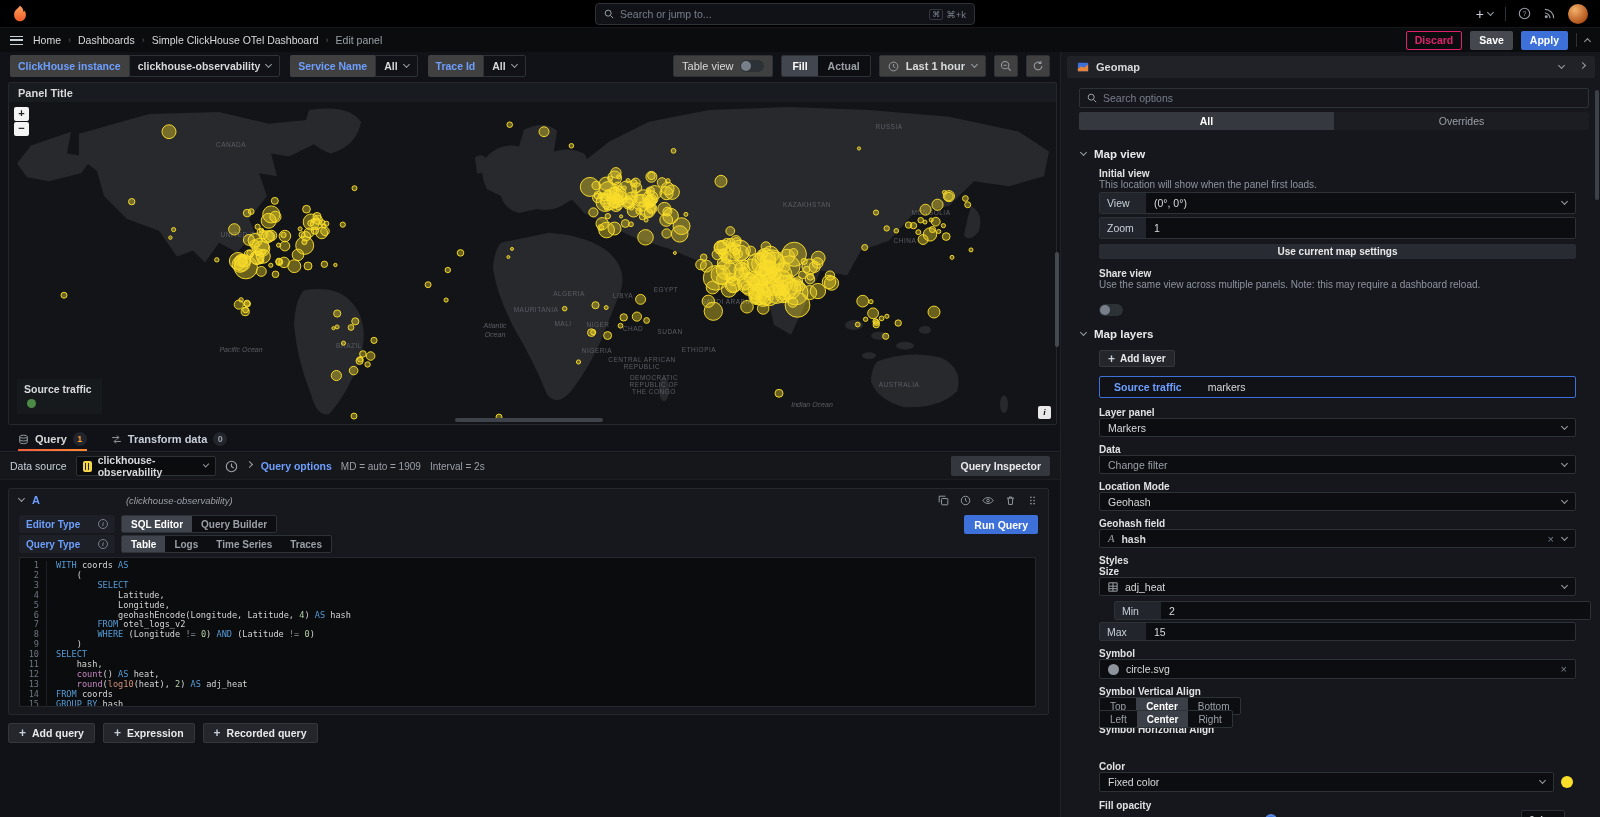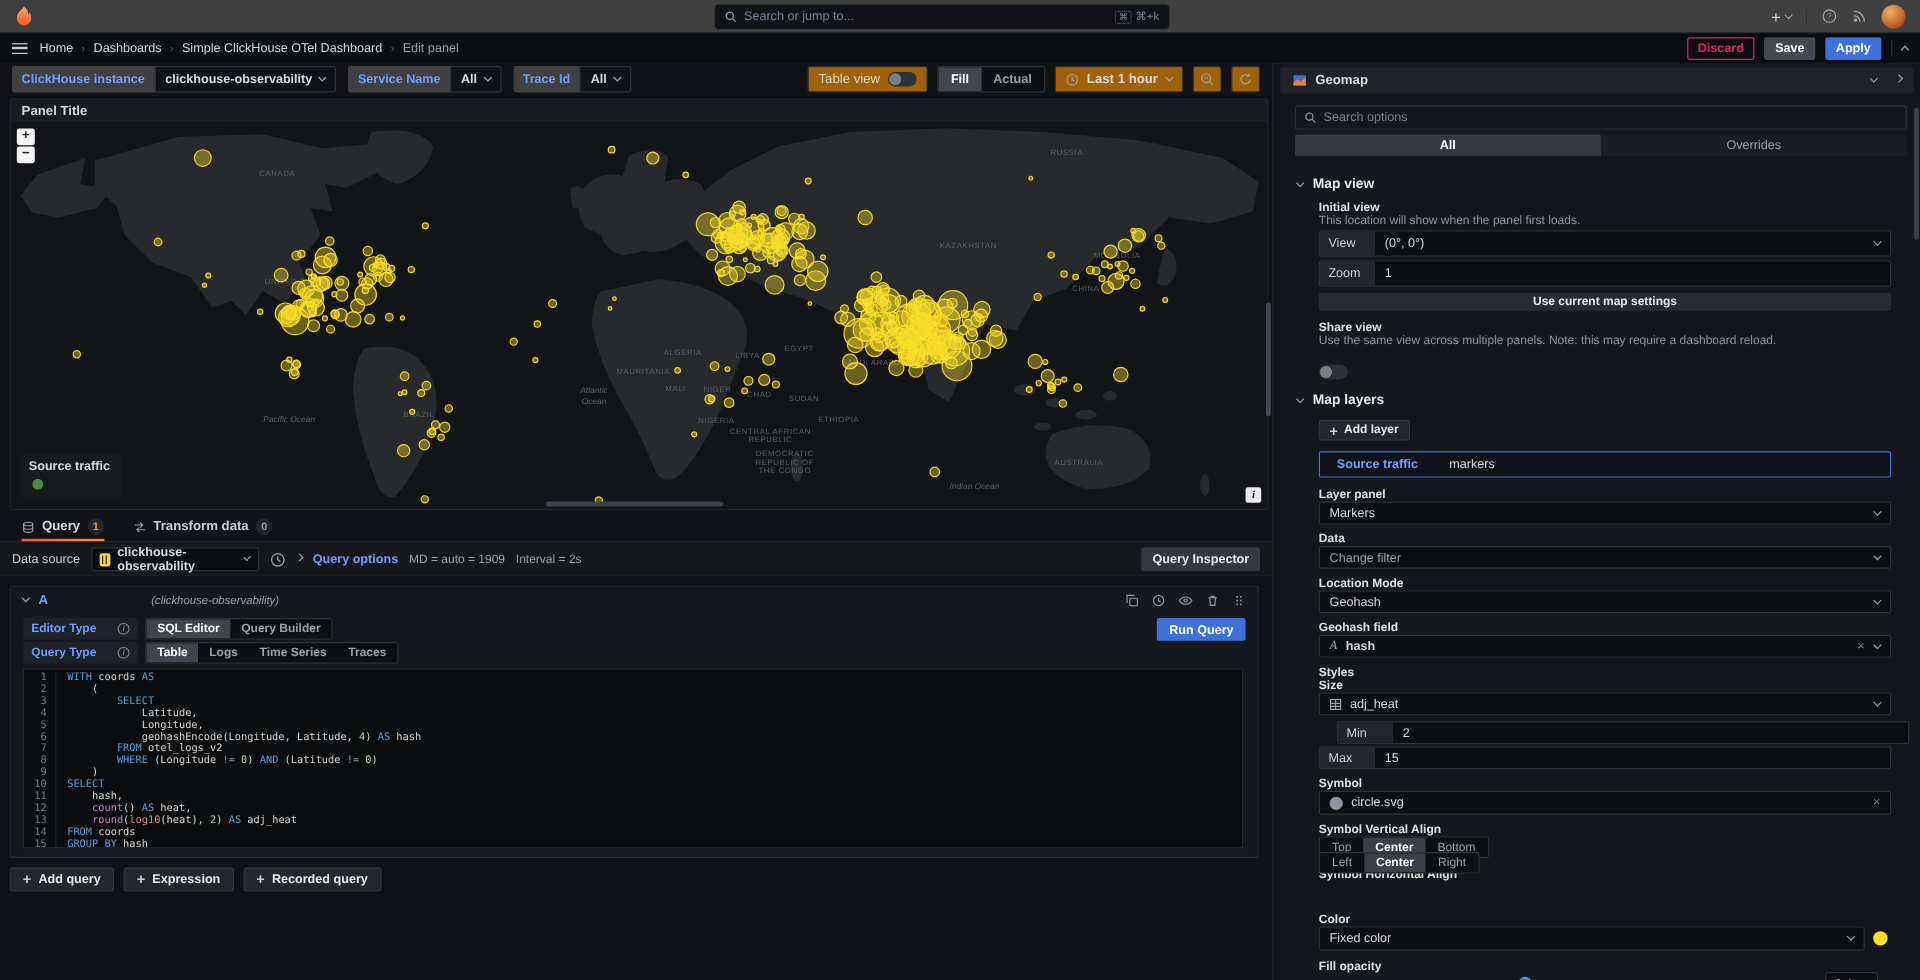--- a/index.html
+++ b/index.html
@@ -1,20 +1,20 @@
 <!DOCTYPE html>
 <html><head>
 <meta charset="utf-8">
 <style>
   html,body{margin:0;padding:0;background:#000;}
   *{box-sizing:border-box;}
   .app{position:relative;width:1600px;height:817px;background:#111217;color:#d8d9da;
        font-family:"Liberation Sans",sans-serif;font-size:11px;overflow:hidden;}
   
-  .topbar{position:absolute;top:0;left:0;right:0;height:28px;background:#404040;
+  .topbar{position:absolute;top:0;left:0;right:0;height:28px;background:#000000;
           border-bottom:1px solid #17181c;display:flex;align-items:center;padding:0 12px;z-index:5;}
   .gflame{width:16px;height:17px;}
   .searchbox{position:absolute;left:595px;top:3px;width:380px;height:22px;background:#111217;
              border:1px solid #2c3235;border-radius:4px;display:flex;align-items:center;padding:0 8px;gap:6px;}
   .ph{color:#787f8a;font-size:10.5px;}
   .kbd{margin-left:auto;color:#787f8a;font-size:9.5px;display:flex;align-items:center;gap:3px;}
   .kbd .kbox{border:1px solid #34373d;border-radius:2px;padding:0 2px;font-size:8px;color:#787f8a;}
   .top-right{margin-left:auto;display:flex;align-items:center;gap:12px;}
   .tdiv{width:1px;height:14px;background:#2c3235;}
   .ic{color:#9aa0a6;display:inline-flex;align-items:center;}
@@ -42,21 +42,21 @@
   .left{position:absolute;left:0;top:0;width:1060px;bottom:0;background:#111217;}
   .sidebar{position:absolute;left:1060px;right:0;top:0;bottom:0;background:#15171c;border-left:1px solid #202227;}
   
   .var-row{position:absolute;top:0;left:0;right:0;height:28px;display:flex;align-items:center;padding:0 10px;gap:10px;}
   .vchip{display:flex;align-items:center;height:22px;}
   .vlabel{background:#404040;color:#6e9fff;font-size:10.5px;font-weight:bold;display:flex;align-items:center;
           padding:0 8px;height:100%;border-radius:2px 0 0 2px;}
   .vvalue{background:#111217;border:1px solid #2c3235;color:#d8d9da;font-size:10.5px;font-weight:bold;
           display:flex;align-items:center;gap:6px;padding:0 8px;height:100%;border-radius:0 2px 2px 0;}
   .view-ctrls{margin-left:auto;display:flex;align-items:center;gap:8px;}
-  .ctl{height:22px;border:1px solid #2c3235;border-radius:2px;display:flex;align-items:center;padding:0 8px;gap:7px;background:#a16207;}
+  .ctl{height:22px;border:1px solid #2c3235;border-radius:2px;display:flex;align-items:center;padding:0 8px;gap:7px;background:#404040;}
   .toggle{width:24px;height:12px;border-radius:7px;background:#2c3235;position:relative;}
   .toggle:before{content:"";position:absolute;left:1px;top:1px;width:10px;height:10px;border-radius:50%;background:#787f8a;}
   .seg2{display:flex;height:22px;border:1px solid #2c3235;border-radius:2px;background:#0d0e12;overflow:hidden;}
   .seg2 span{display:flex;align-items:center;padding:0 10px;color:#9aa0a6;font-size:10.5px;font-weight:bold;}
   .seg2 span.on{background:#42464e;color:#fff;}
   
   .panel{position:absolute;top:30px;left:8px;width:1049px;height:343px;background:#181b1f;
          border:1px solid #25272d;border-radius:2px;}
   .ptitle{height:19px;display:flex;align-items:center;padding:0 9px;font-size:11px;color:#d8d9da;font-weight:bold;}
   .map{position:absolute;top:19px;left:0;right:0;bottom:0;background:#131417;overflow:hidden;}

